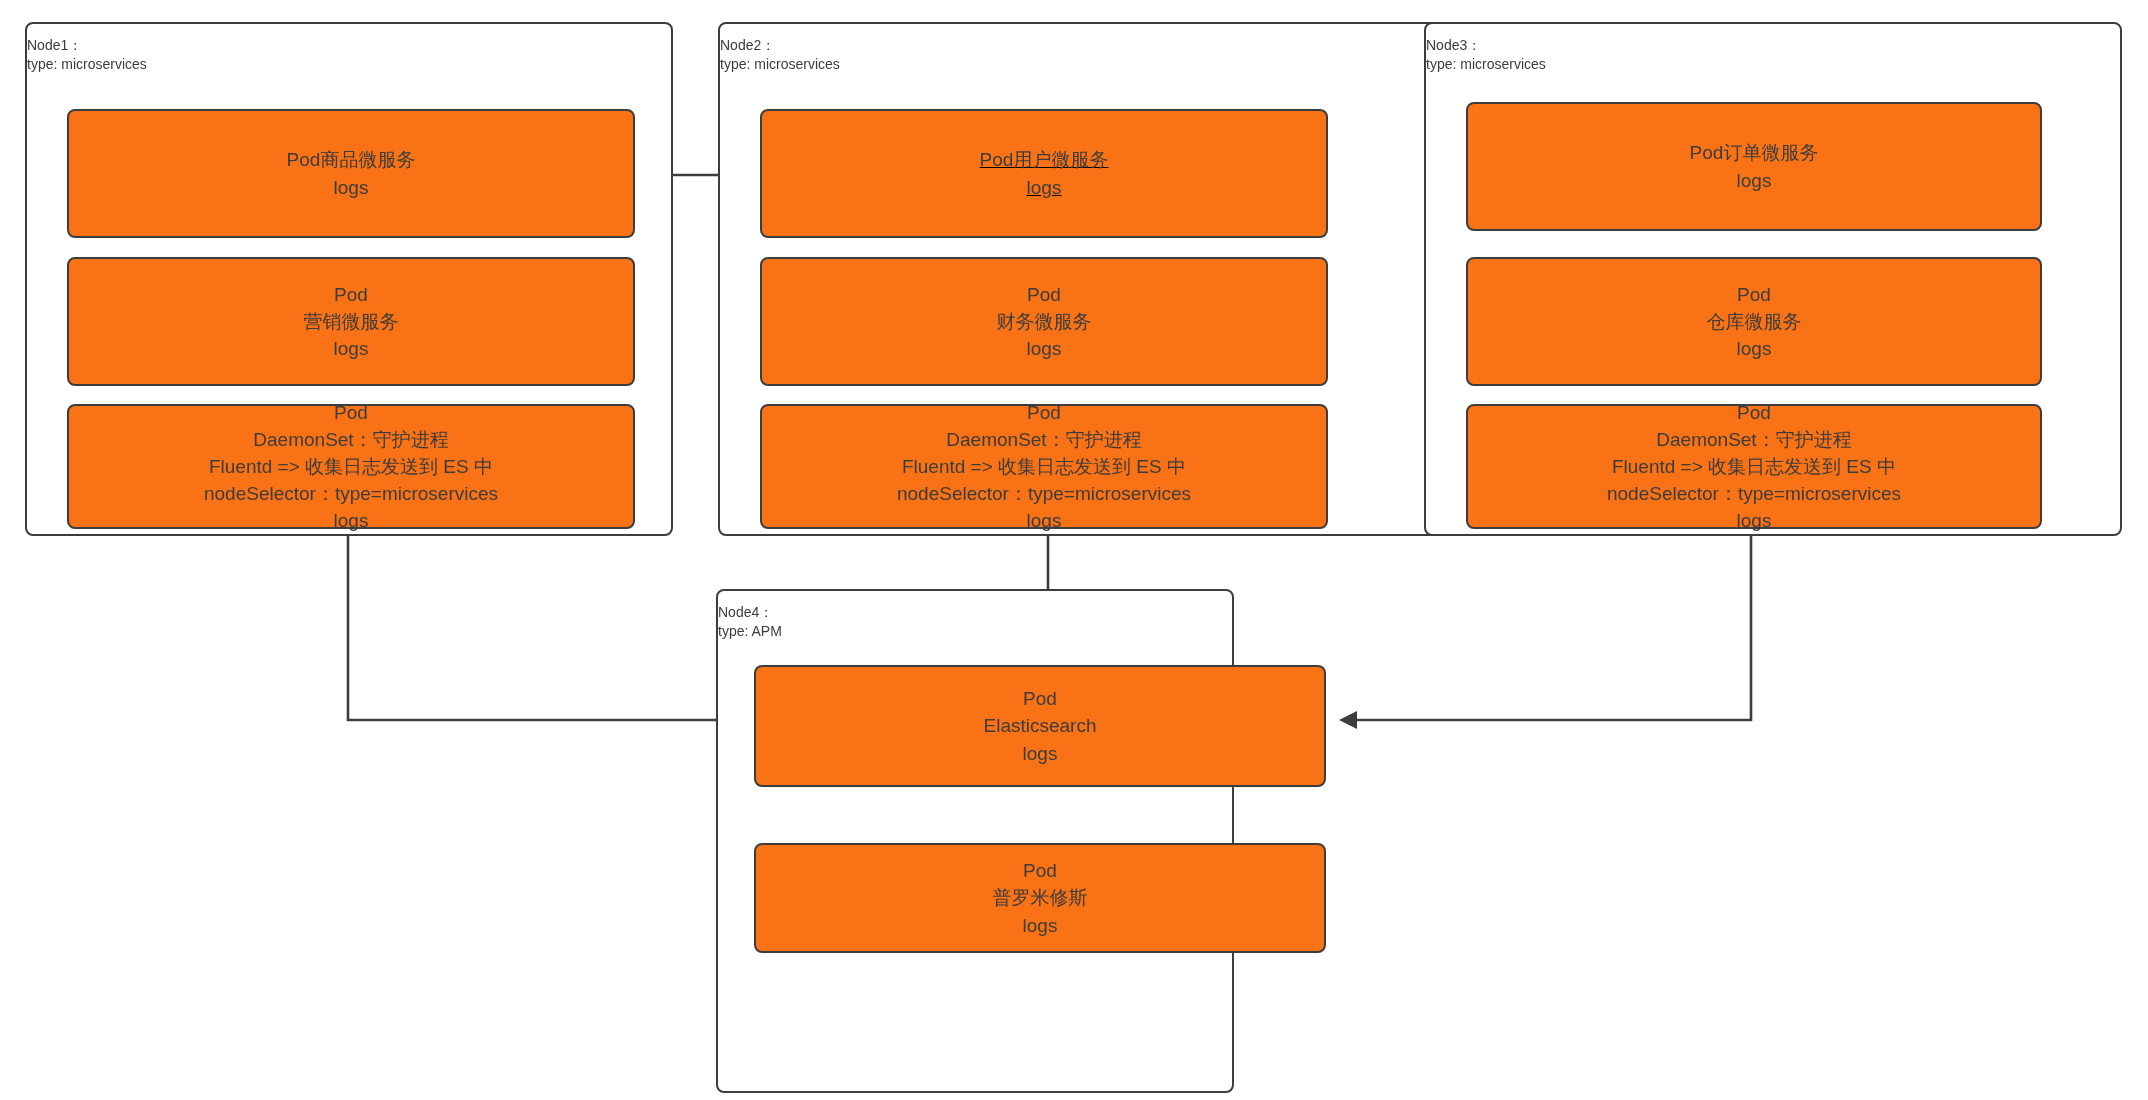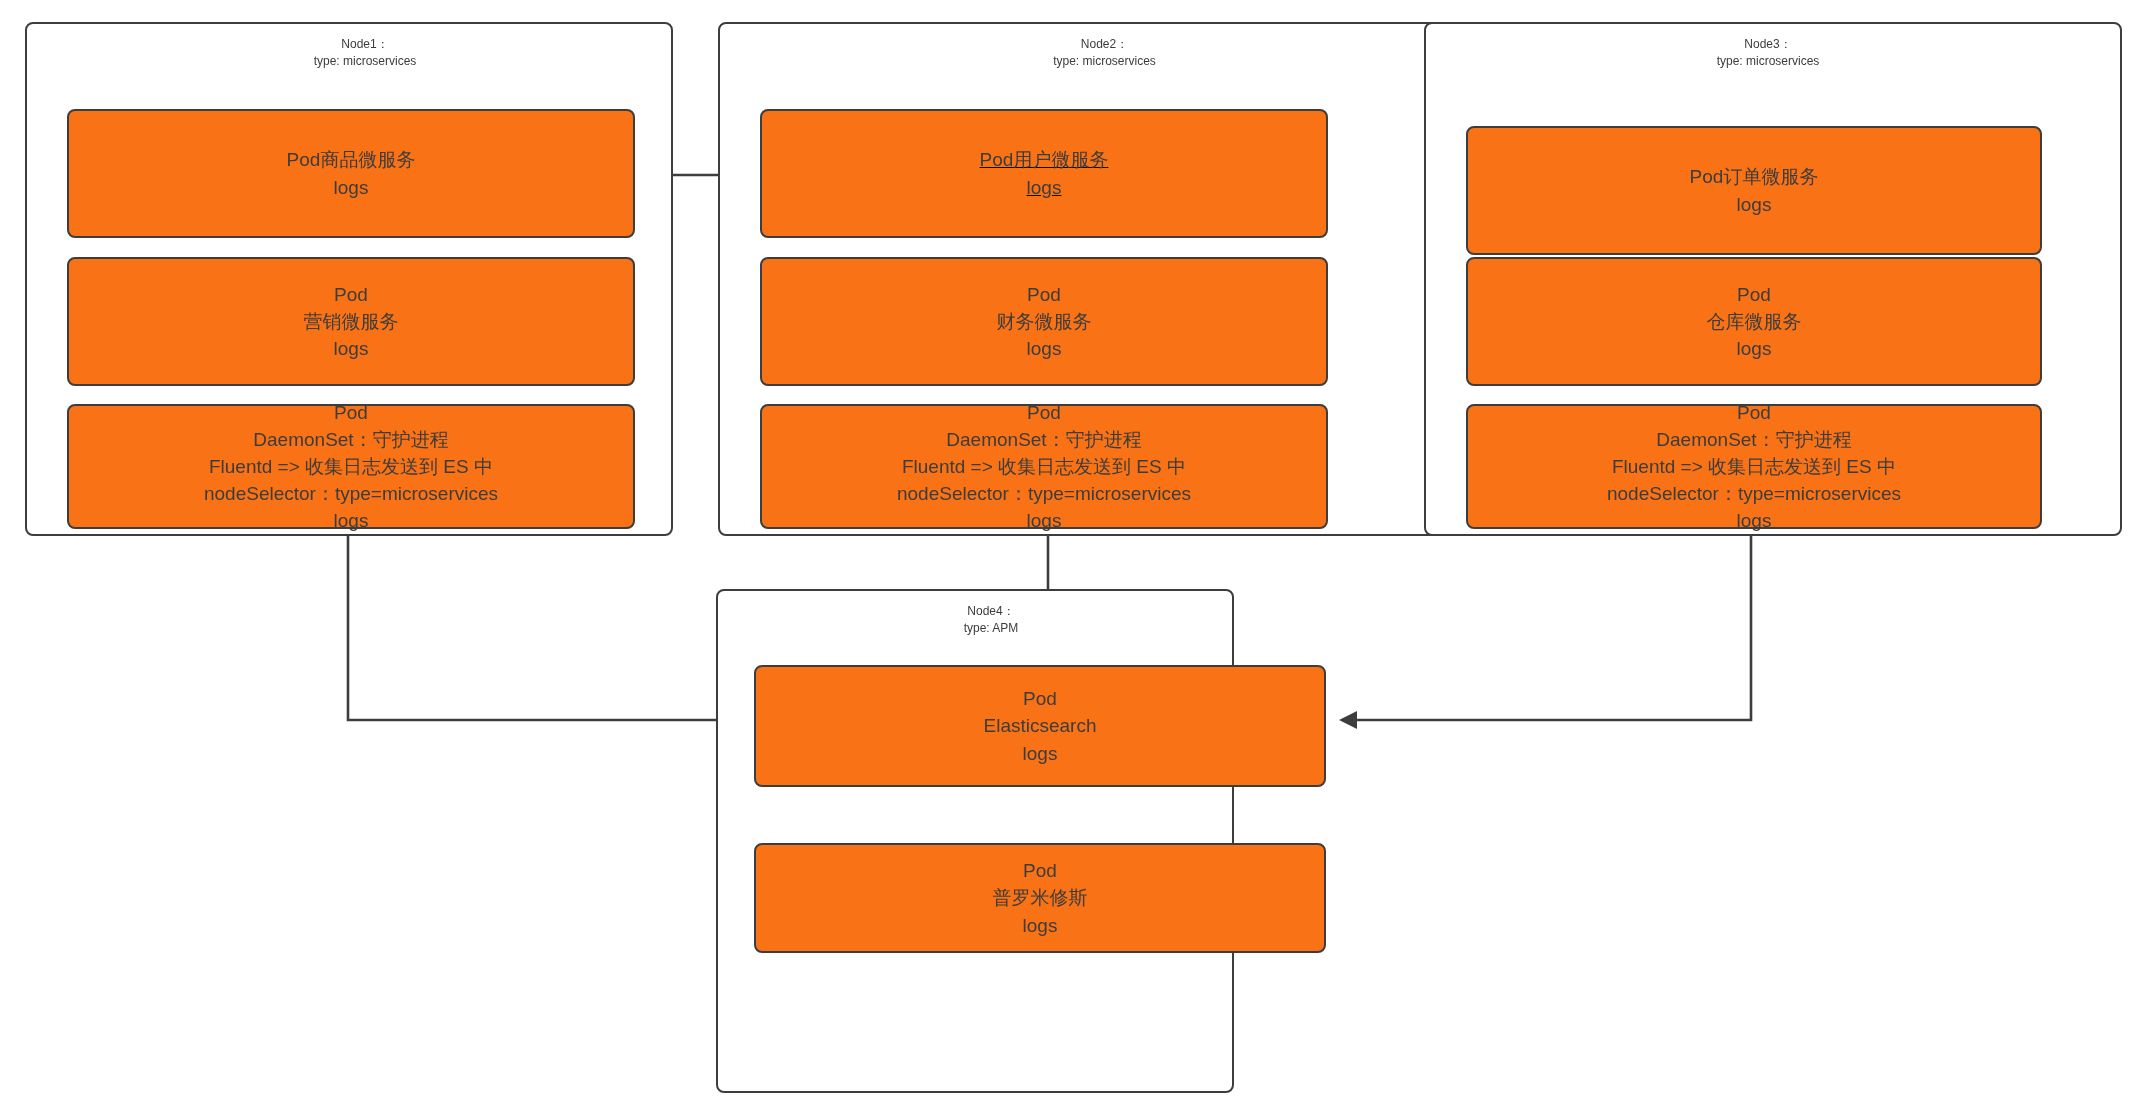--- a/index.html
+++ b/index.html
@@ -21,27 +21,25 @@
     position: absolute;
     box-sizing: border-box;
     border: 2px solid #3d3d3d;
     border-radius: 8px;
     background: #ffffff;
   }
   .node-title {
     position: absolute;
     left: 0;
     right: 0;
-    text-align: center;
-    font-size: 12px;
+    font-size: 14px;
     line-height: 1.38;
     color: #3c3c3c;
     white-space: pre-line;
     pointer-events: none;
-    padding-left: 32px;
   }
   .pod-box {
     position: absolute;
     box-sizing: border-box;
     border: 2px solid #3d3d3d;
     border-radius: 8px;
     background: #f97316;
     display: flex;
     align-items: center;
     justify-content: center;
@@ -149,21 +147,21 @@
 DaemonSet：守护进程
 Fluentd =&gt; 收集日志发送到 ES 中
 nodeSelector：type=microservices
 logs</div>
     </div>
   </div>
 
   <div class="node-box" style="left:1424px; top:22px; width:698px; height:514px;">
     <div class="node-title" style="top:12px; right:42px; left:0;">Node3：
 type: microservices</div>
-    <div class="pod-box" style="left:40px; top:102px; width:576px; height:129px;">
+    <div class="pod-box" style="left:40px; top:78px; width:576px; height:129px;">
       <div class="pod-label">Pod订单微服务
 logs</div>
     </div>
     <div class="pod-box" style="left:40px; top:233px; width:576px; height:129px;">
       <div class="pod-label">Pod
 仓库微服务
 logs</div>
     </div>
     <div class="pod-box" style="left:40px; top:380px; width:576px; height:125px;">
       <div class="pod-label">Pod

